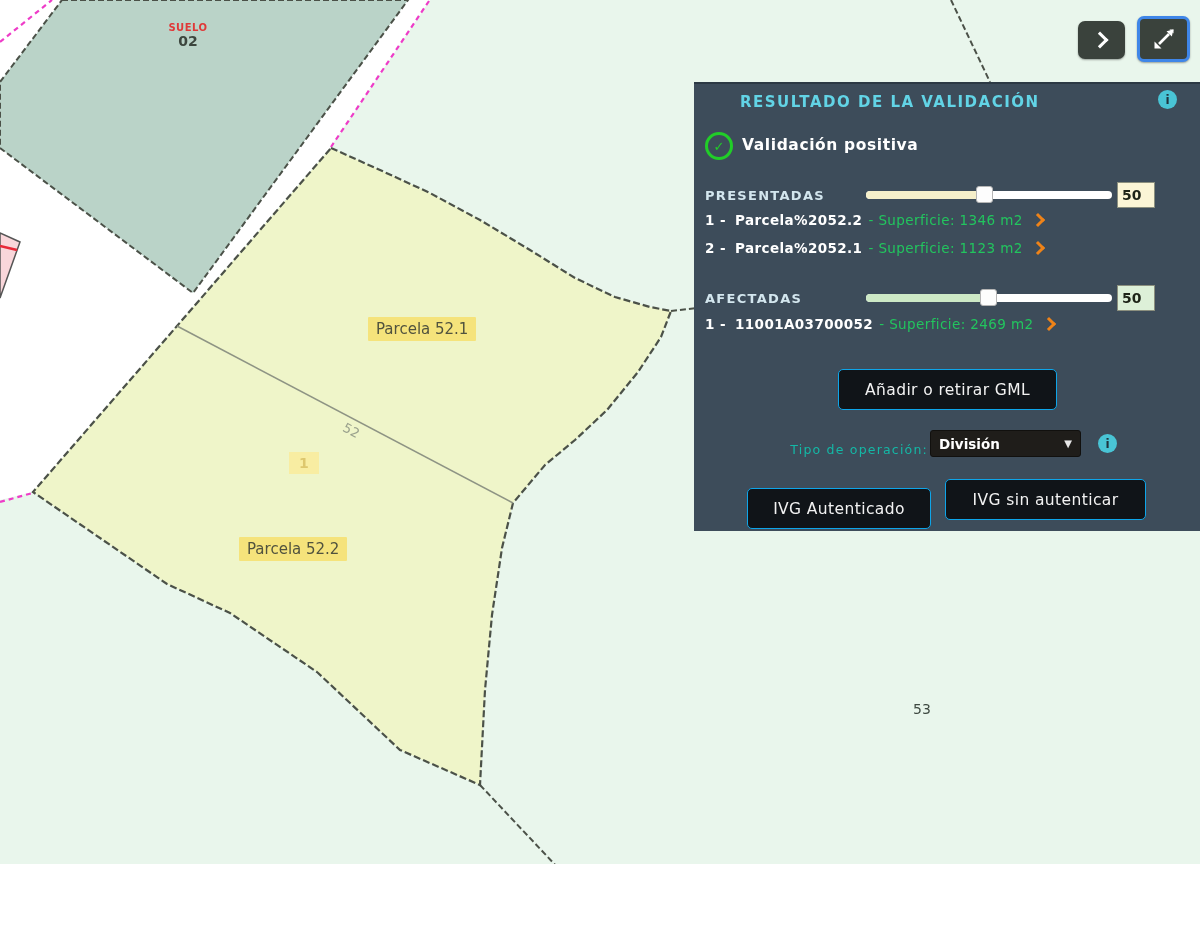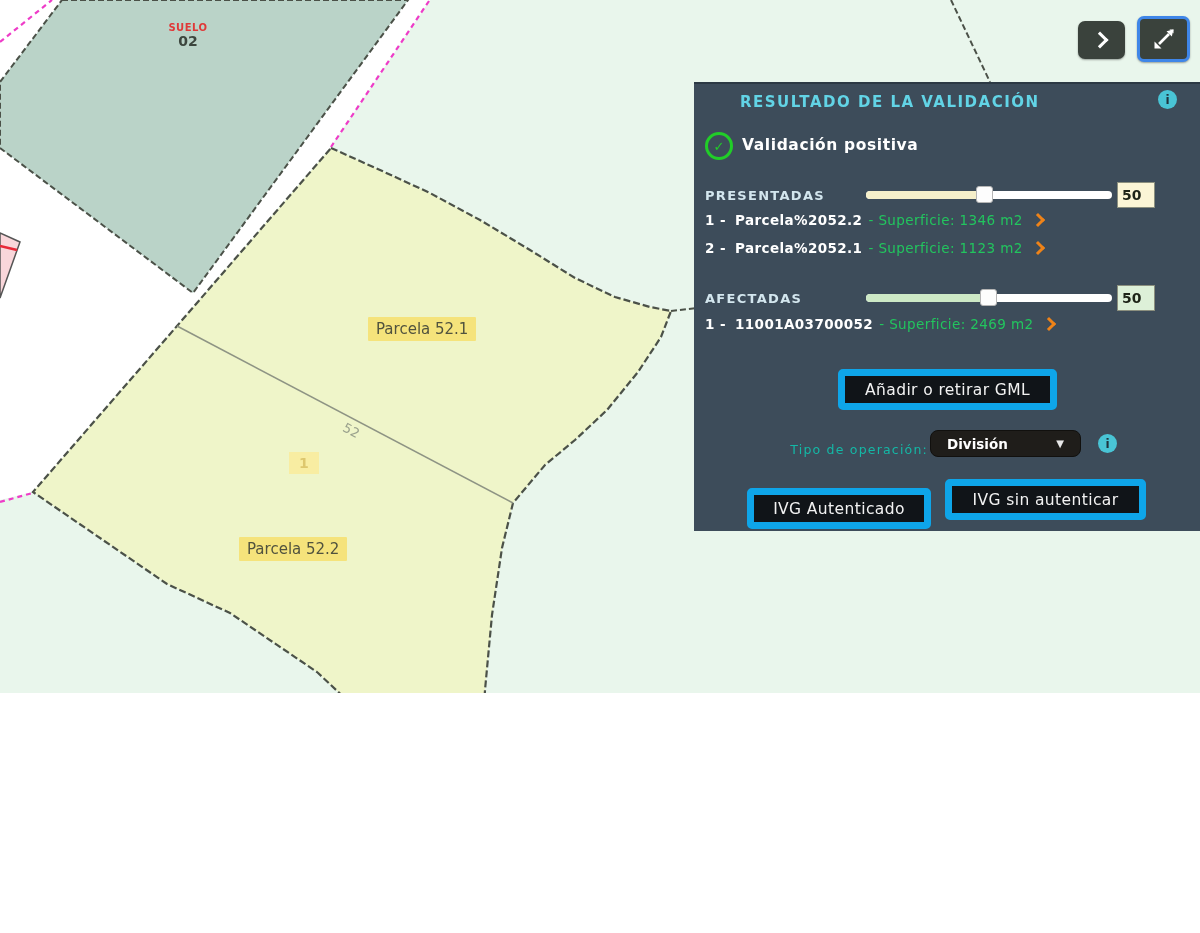--- a/index.html
+++ b/index.html
@@ -1,18 +1,18 @@
 <!DOCTYPE html>
 <html><head>
 <meta charset="utf-8">
 <style>
   html,body{margin:0;padding:0;}
   body{width:1200px;height:933px;overflow:hidden;background:#ffffff;
        font-family:"DejaVu Sans","Liberation Sans",sans-serif;}
-  #stage{position:relative;width:1200px;height:693px;overflow:hidden;background:#ffffff;}
+  #stage{position:relative;width:1200px;height:864px;overflow:hidden;background:#ffffff;}
 
   
   #map-svg{position:absolute;left:0;top:0;z-index:0;}
   .map-label{position:absolute;z-index:1;white-space:nowrap;}
   .hl-box{background:#f5e37b;color:#50523e;font-size:15px;font-weight:500;
           text-align:center;padding:3px 8px;border-radius:1px;}
   .hl-box-faint{background:#f8eda2;color:#ddc76e;font-weight:bold;font-size:14px;
           text-align:center;padding:3px 10px;}
   .suelo-red{color:#e03838;font-weight:bold;font-size:10px;letter-spacing:.5px;text-align:center;}
   .suelo-num{color:#3c463e;font-weight:bold;font-size:14px;text-align:center;}
@@ -55,27 +55,27 @@
   .vb-cream{background:#fbf5d6;}
   .vb-green{background:#ddf0d8;}
 
   .result-row{display:flex;align-items:center;font-size:13.5px;letter-spacing:.4px;width:480px;}
   .rr-num{color:#ffffff;font-weight:bold;width:30px;}
   .rr-name{color:#ffffff;font-weight:bold;margin-right:6px;}
   .rr-det{color:#22c55e;}
   .rr-chev{display:inline-block;width:7px;height:7px;border-top:3px solid #ef8318;
            border-right:3px solid #ef8318;transform:rotate(45deg);margin-left:10px;cursor:pointer;}
 
-  .dark-btn{background:#101418;border:7px solid #0ea5e9;border-radius:5px;color:#f2f2f2;
+  .dark-btn{background:#101418;border:1px solid #0ea5e9;border-radius:5px;color:#f2f2f2;
             font-size:15.5px;letter-spacing:.4px;display:flex;align-items:center;justify-content:center;
             cursor:pointer;box-sizing:border-box;font-family:inherit;}
   .op-label{color:#14b8a6;font-size:12.5px;letter-spacing:1.2px;text-align:right;}
-  .op-select{background:#1f1d1a;border:1px solid #11100e;border-radius:8px;color:#ffffff;
+  .op-select{background:#1f1d1a;border:1px solid #11100e;border-radius:3px;color:#ffffff;
              font-weight:bold;font-size:13.5px;display:flex;align-items:center;
-             padding:0 16px;box-sizing:border-box;cursor:pointer;}
+             padding:0 8px;box-sizing:border-box;cursor:pointer;}
   .op-select .arrow{margin-left:auto;font-size:10px;color:#e8e8e8;}
 </style>
 </head>
 <body>
 
 <div id="stage">
 
   <svg id="map-svg" width="1200" height="933" viewBox="0 0 1200 933">
 
     <polygon points="430,0 1200,0 1200,933 0,933 0,500 33,492 330,148" fill="#e9f6ec" stroke="none"></polygon>

